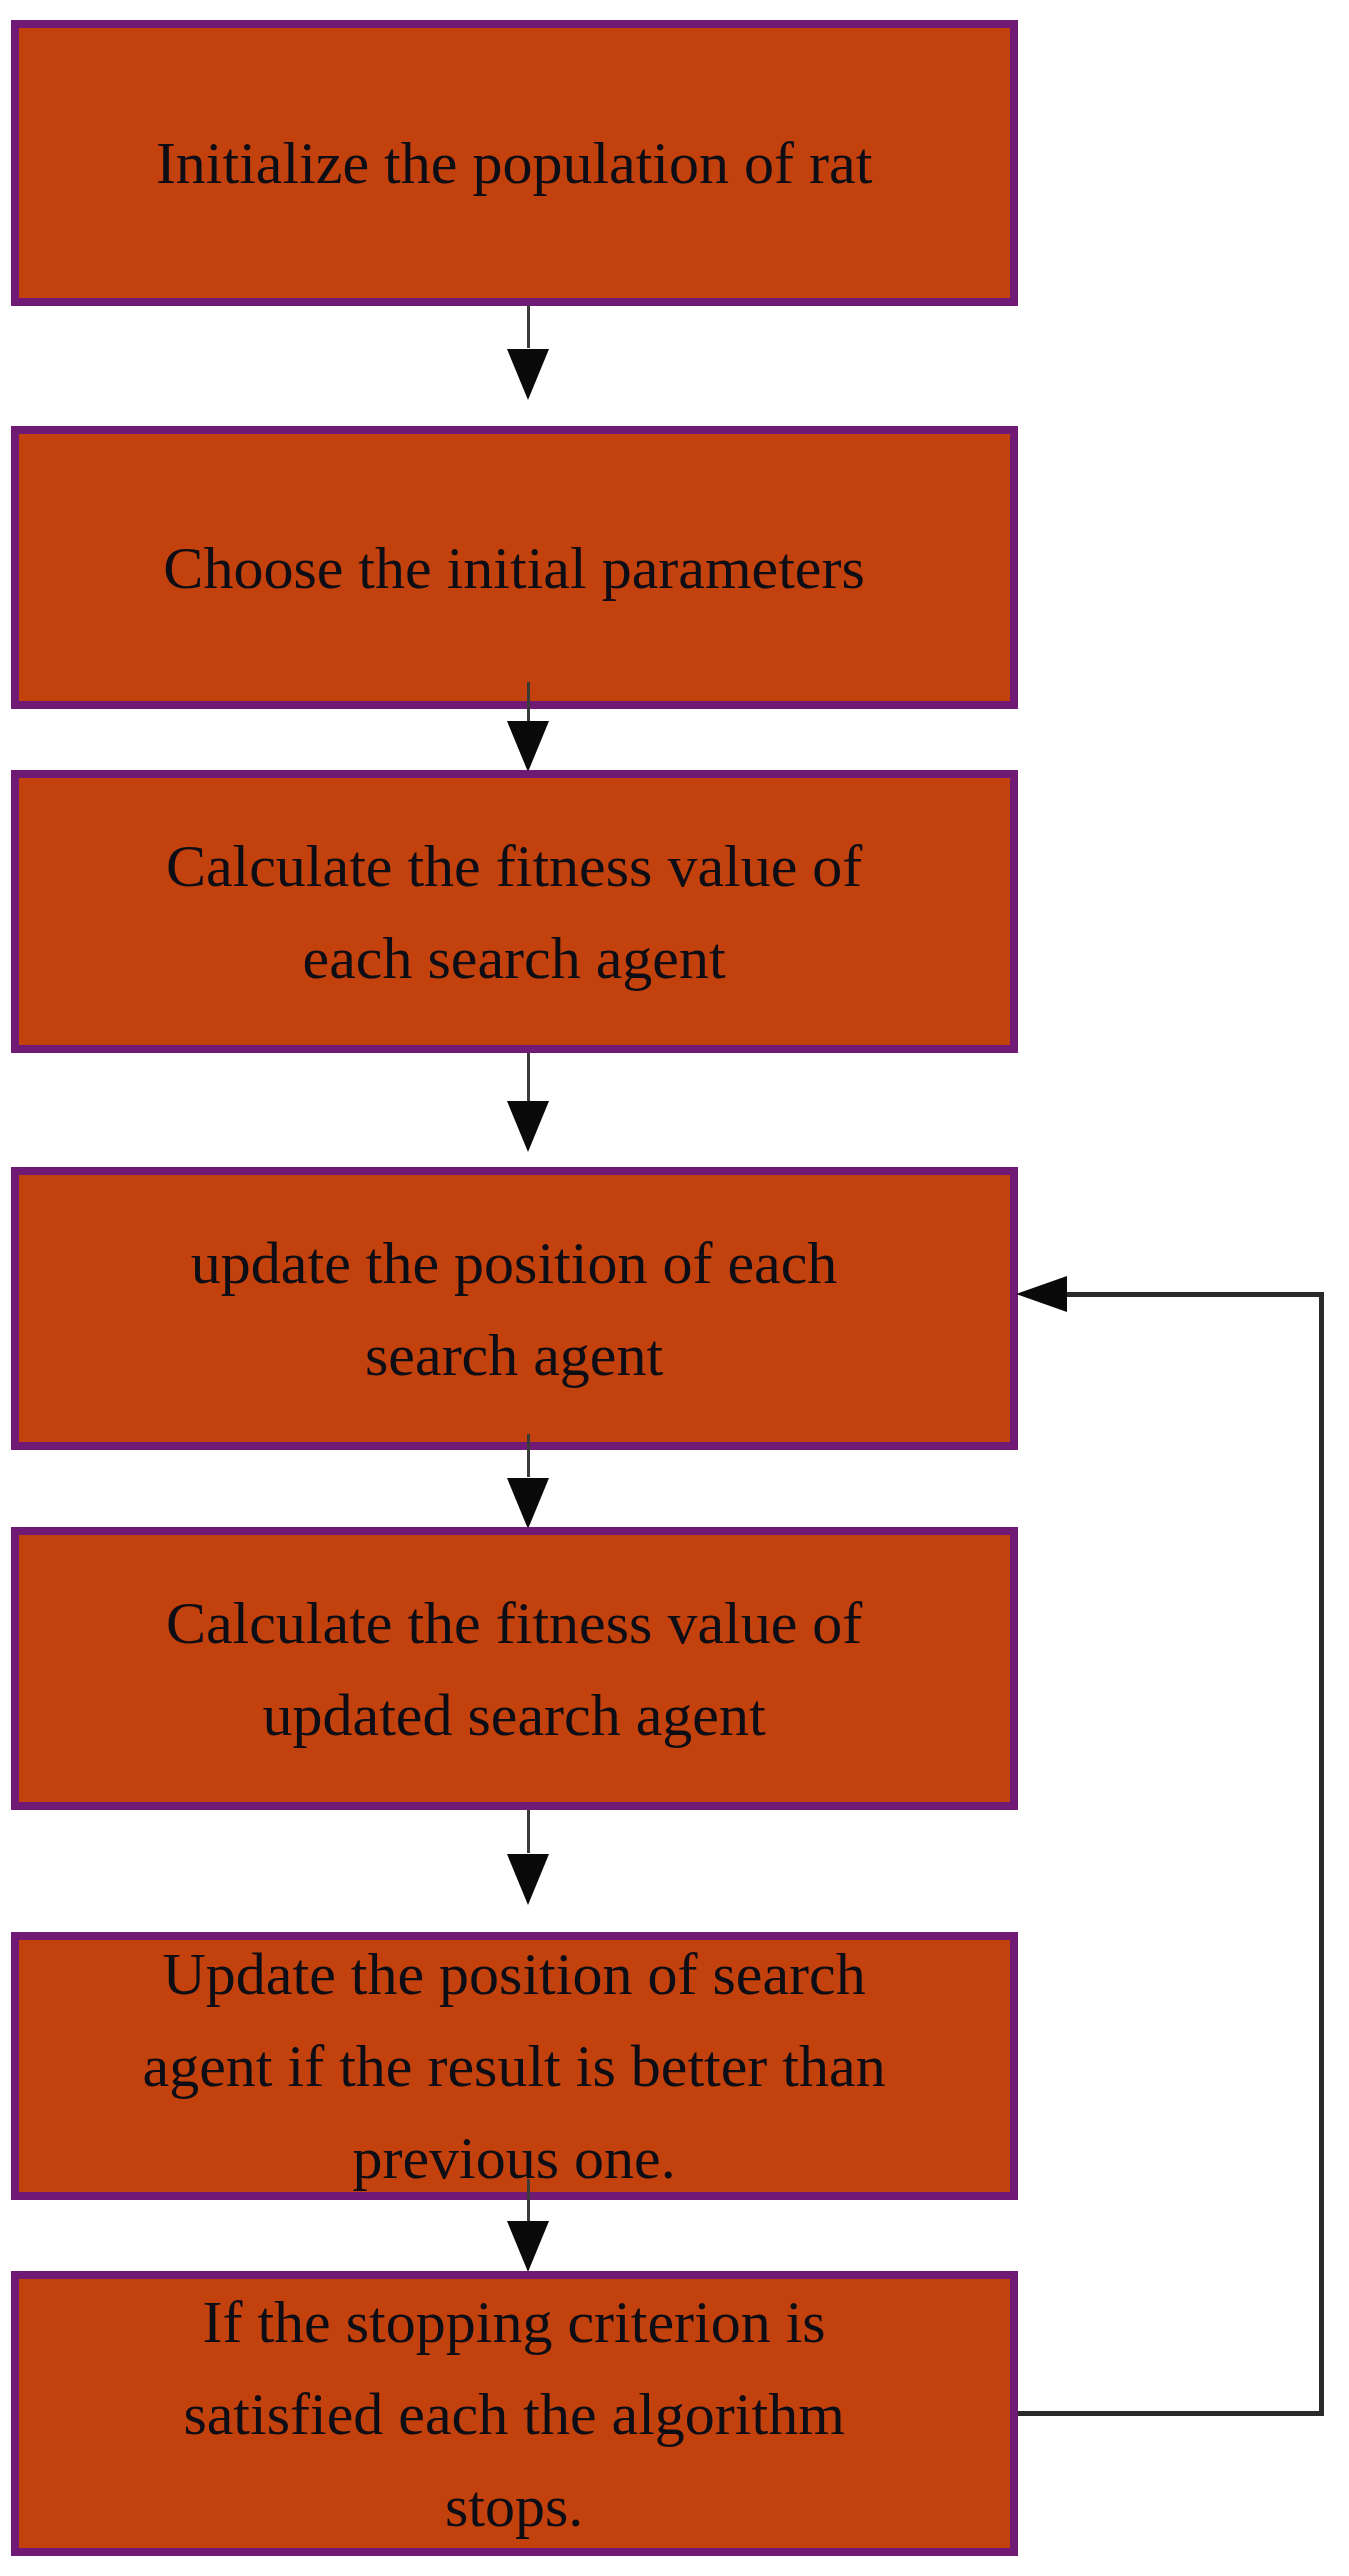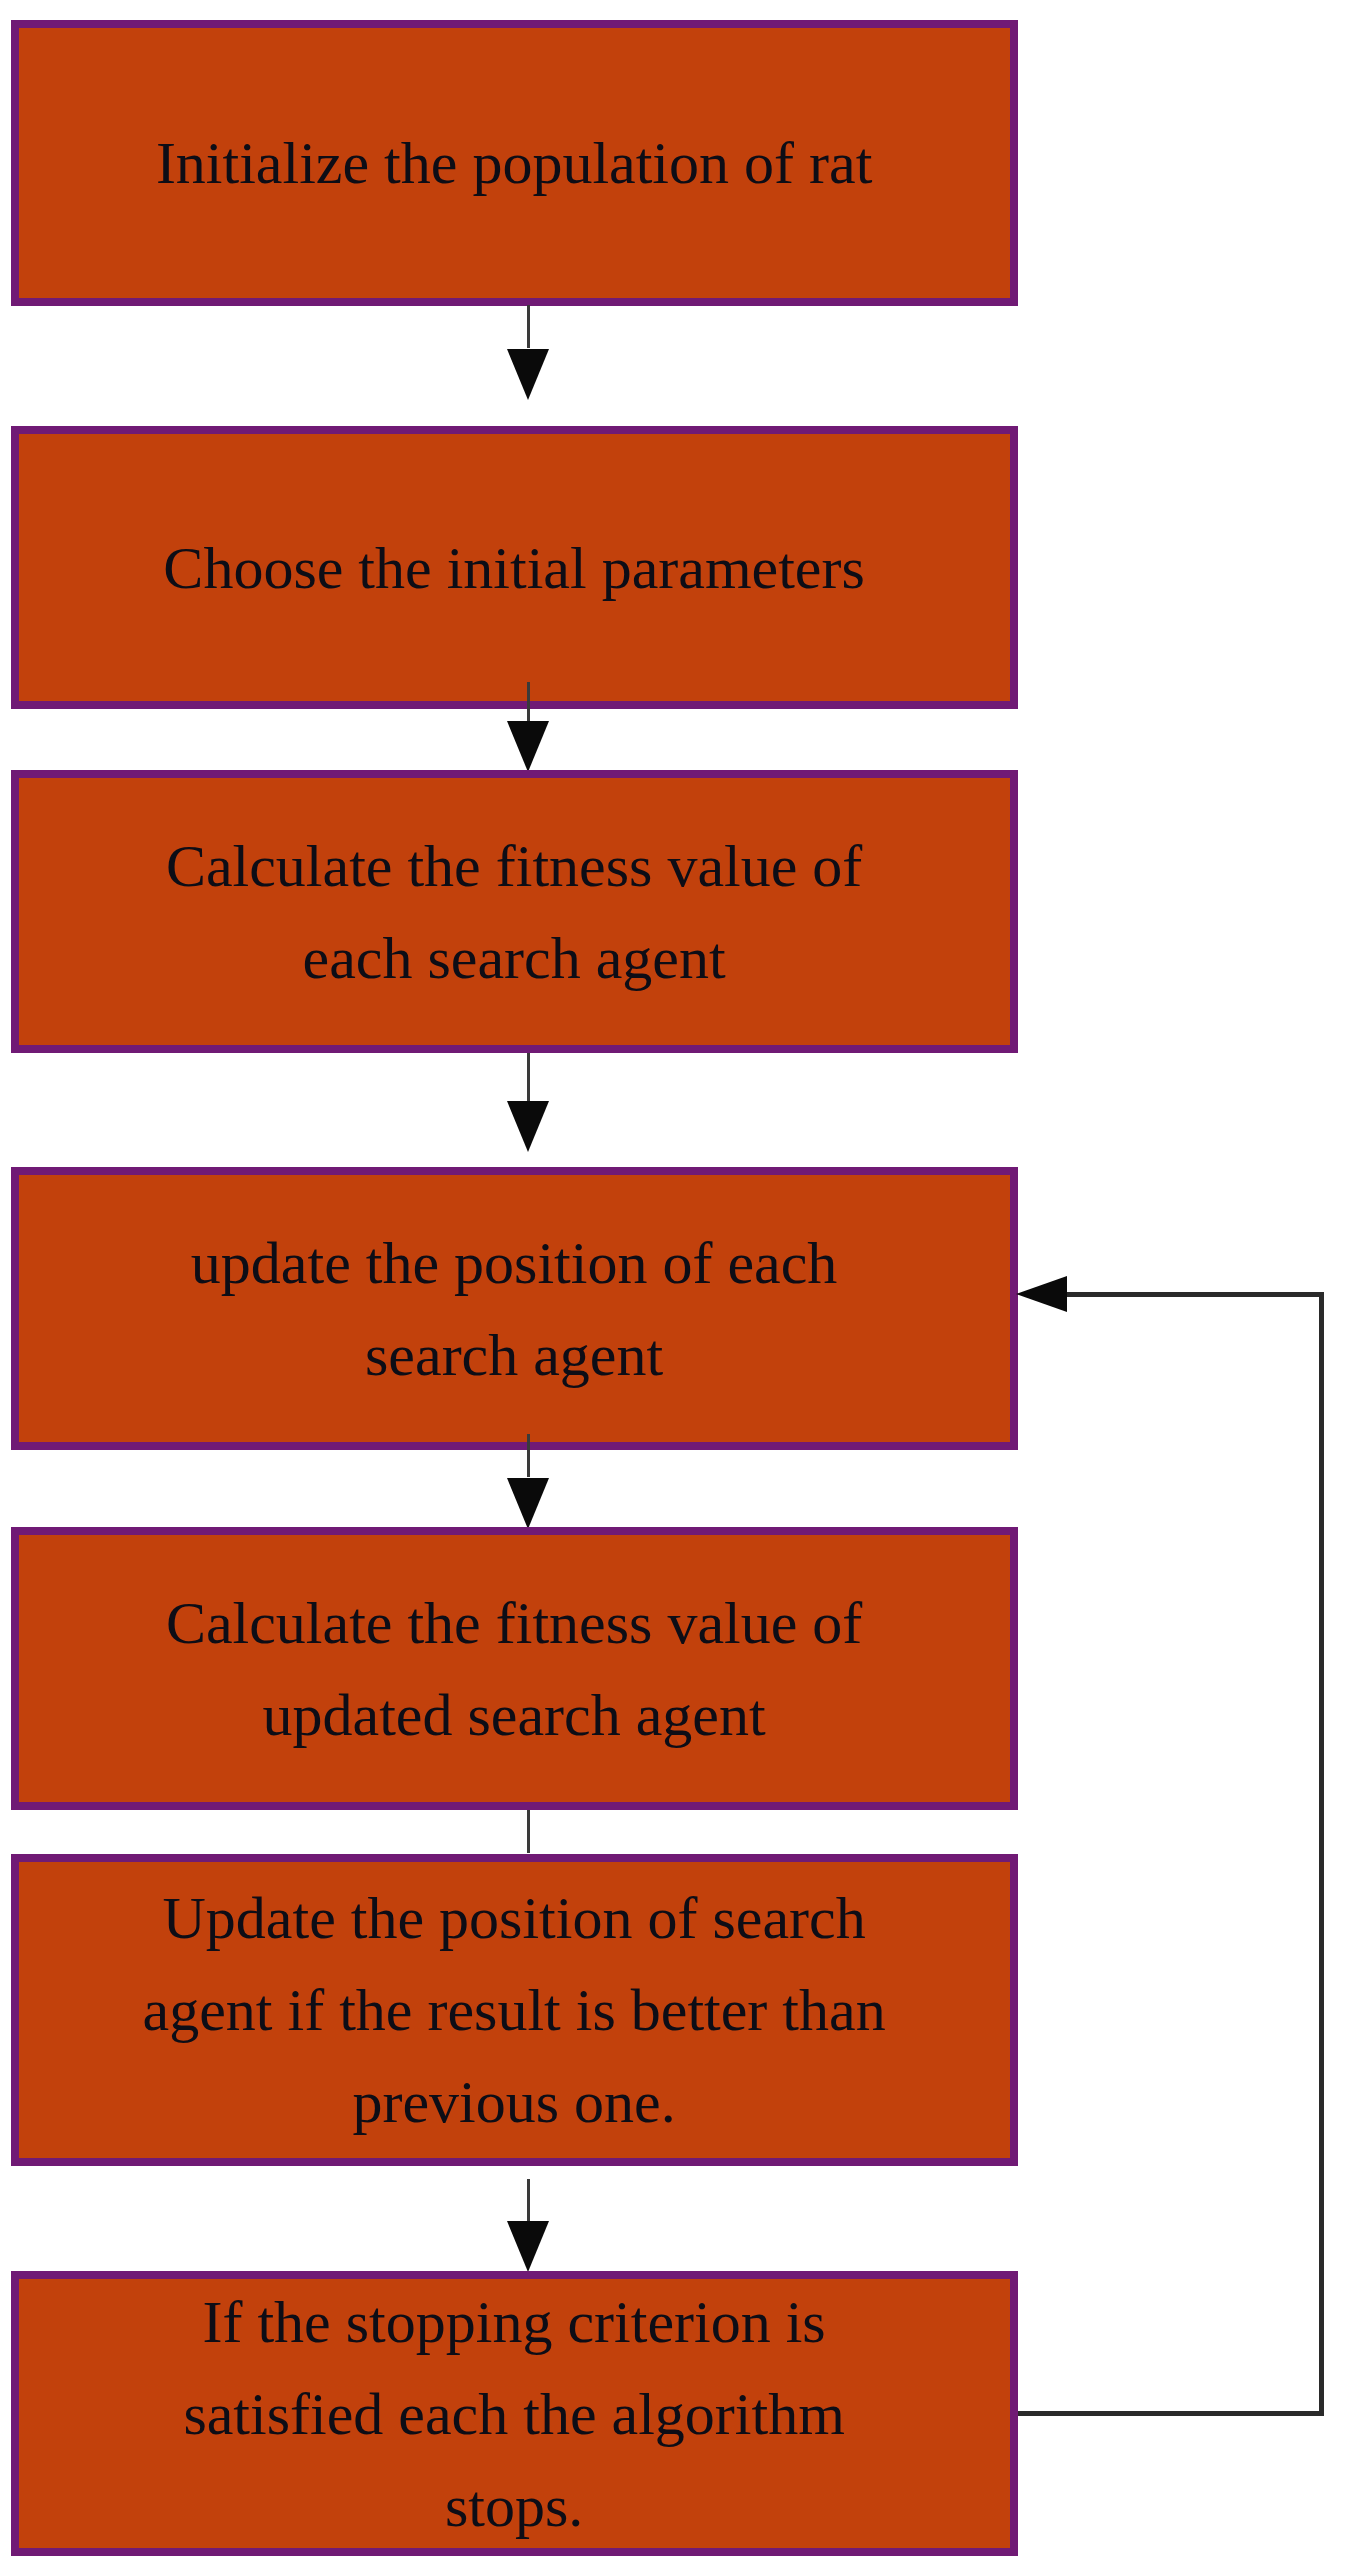--- a/index.html
+++ b/index.html
@@ -32,21 +32,21 @@
     font-size: 60px;
     line-height: 92px;
     color: #0d0d16;
     padding: 0 17.7px;
   }
   .b1 { top: 19.5px;   height: 286px; }
   .b2 { top: 398px;  height: 283px; margin-top: 28px; }
   .b3 { top: 770px;  height: 283px; }
   .b4 { top: 1151px; height: 283px; margin-top: 16px; }
   .b5 { top: 1527px; height: 283px; }
-  .b6 { top: 1854px; height: 312px; }
+  .b6 { top: 1932px; height: 268px; }
   .b7 { top: 2271px; height: 285px; }
 
   .arrow-down {
     position: absolute;
     left: 507px;
     width: 42px;
   }
   .arrow-down .shaft {
     position: absolute;
     left: 19.5px;

